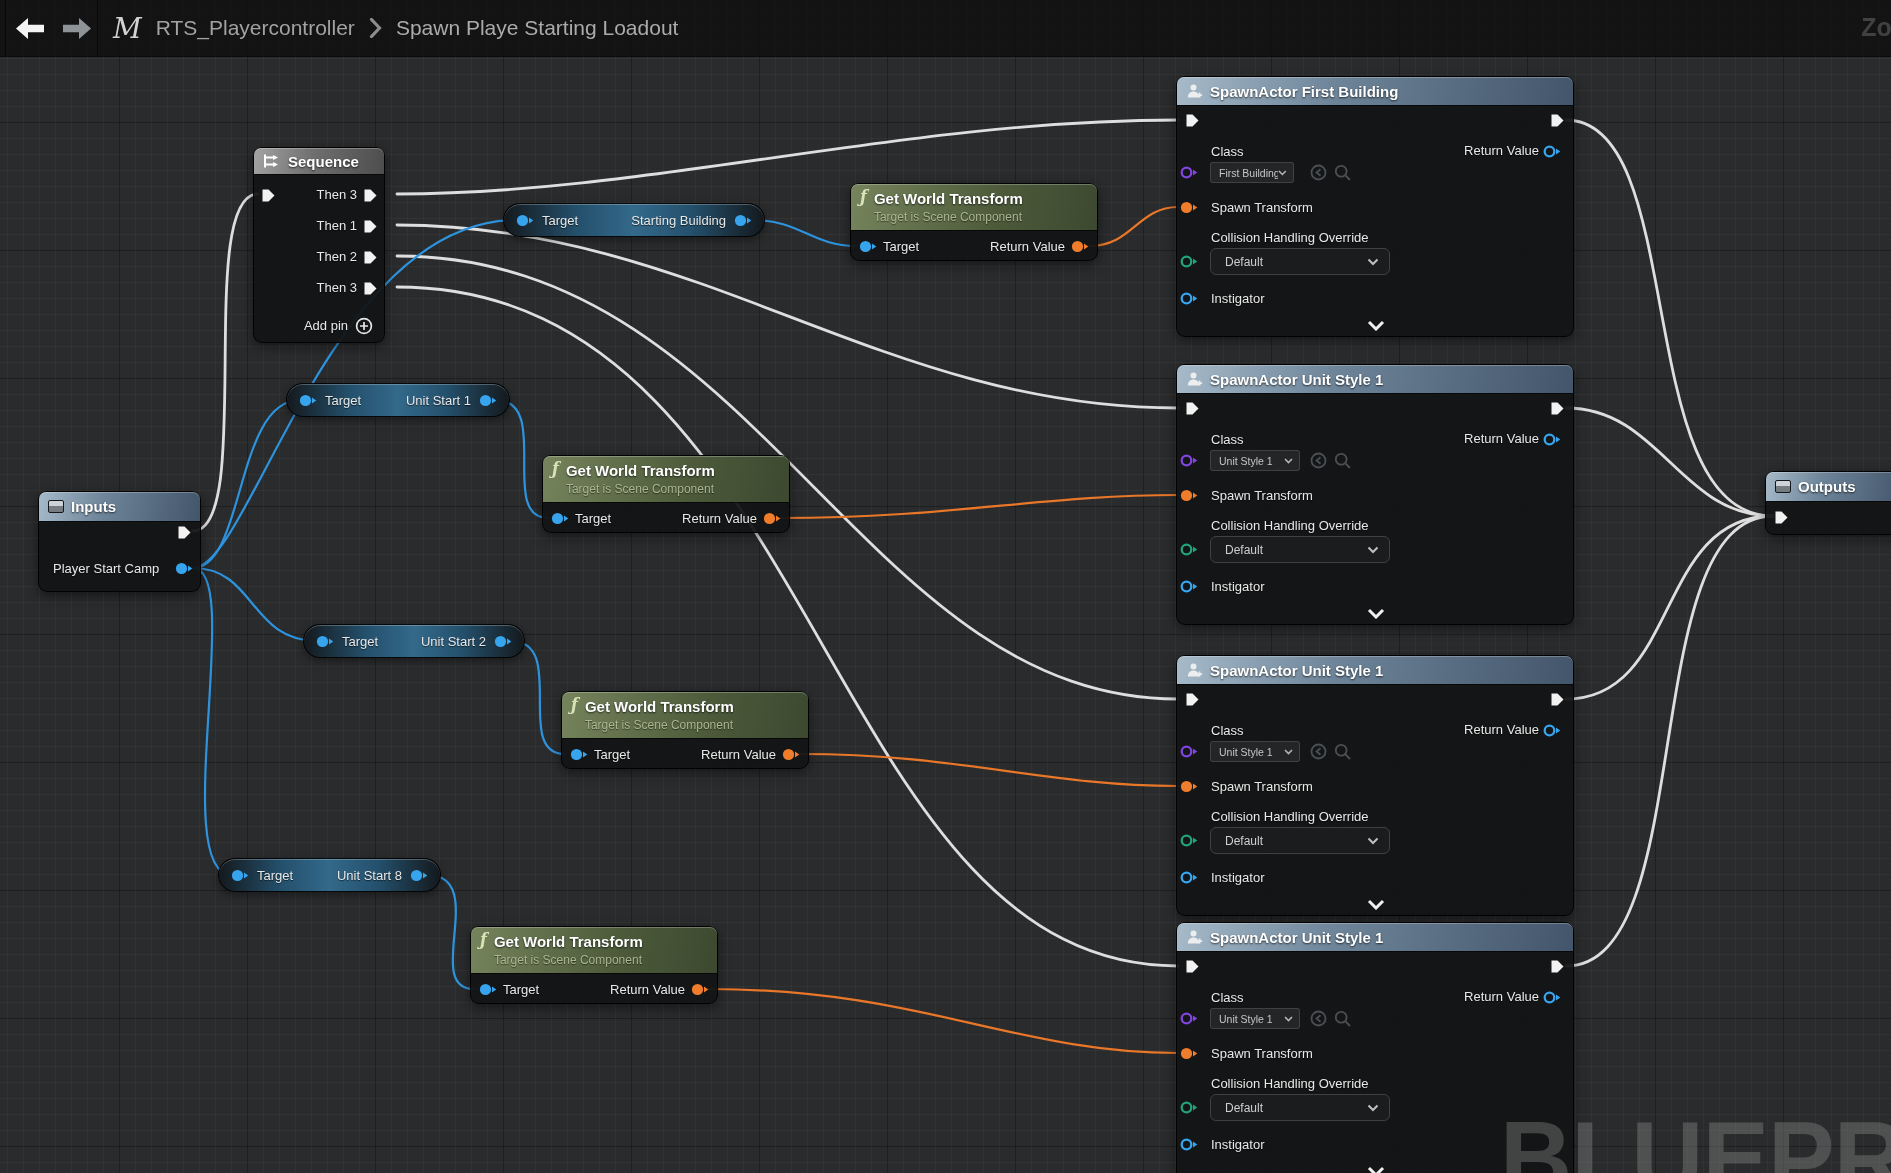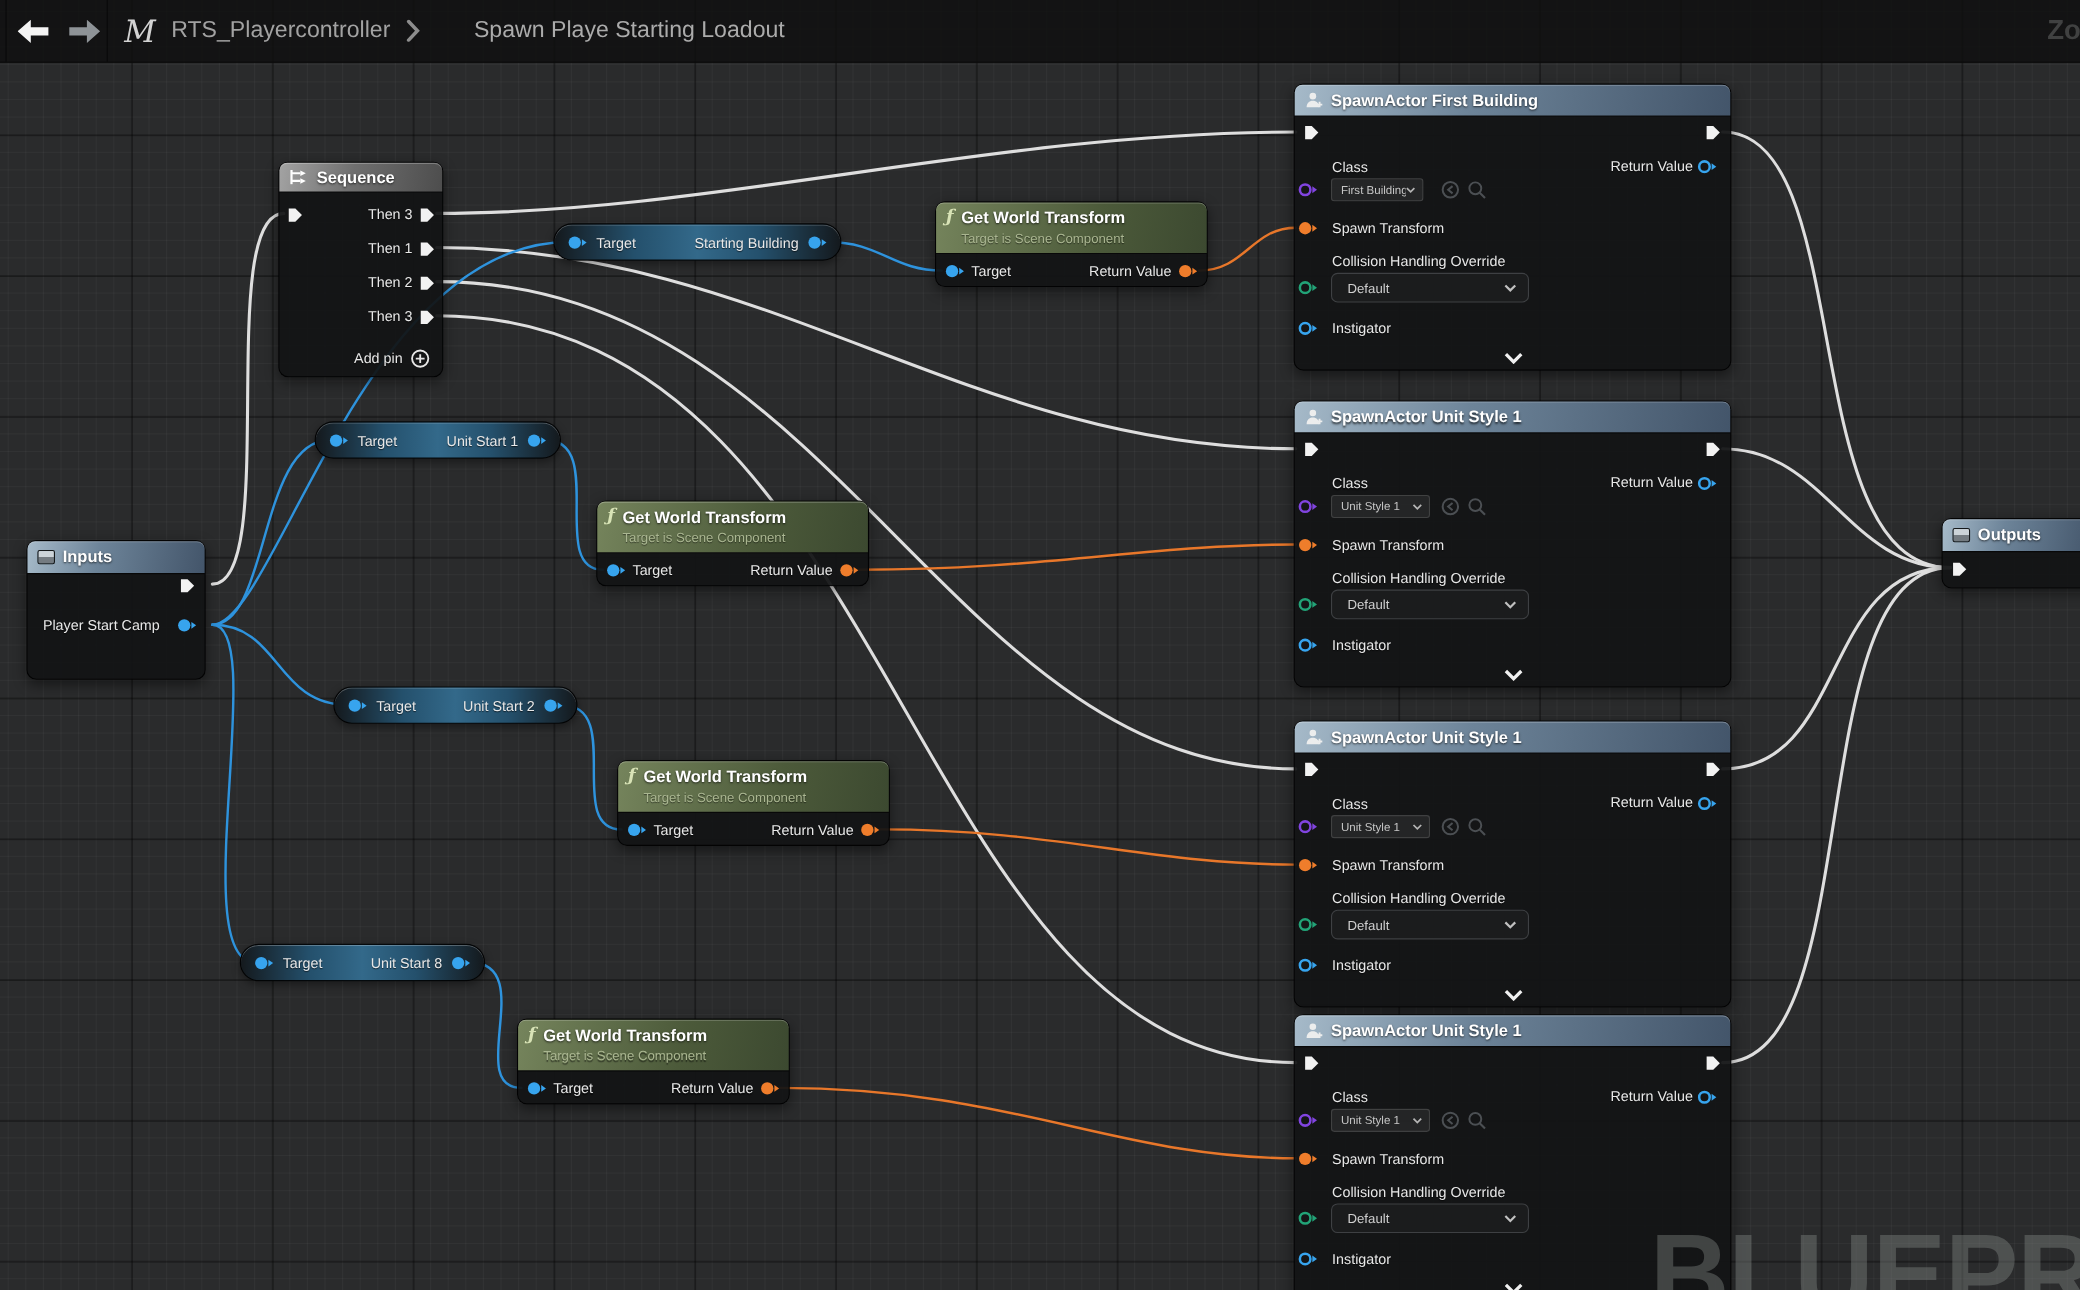--- a/index.html
+++ b/index.html
@@ -56,21 +56,21 @@
   .win-icon{width:16px;height:13px;border:1px solid #15181a;border-radius:2px;
     background:linear-gradient(to bottom,#ccd3d8 0 46%,#747b81 46%);flex:0 0 auto;}
   .ficon{font-family:"DejaVu Serif",serif;font-style:italic;font-weight:bold;
     font-size:16px;color:#d8e3b6;line-height:16px;flex:0 0 auto;}
 
   .topbar{position:absolute;left:0;top:0;width:1891px;height:57px;z-index:6;
     background:rgba(15,15,15,0.82);border-bottom:1px solid #0b0b0b;
     display:flex;align-items:center;}
   .tb-sep{position:absolute;top:0;bottom:0;width:1px;background:rgba(0,0,0,0.55);}
   .crumb{font-size:21px;color:#a2a2a2;white-space:nowrap;}
-  .crumb2{font-size:21px;color:#ababab;white-space:nowrap;margin-left:35px;}
+  .crumb2{font-size:21px;color:#ababab;white-space:nowrap;}
   .m-icon{font-family:"DejaVu Serif",serif;font-style:italic;font-size:28px;color:#d2d2d2;margin:0 14px 0 22px;}
   .zoom-ind{position:absolute;right:-16px;top:13px;font-size:25px;font-weight:bold;color:#404141;z-index:6;}
 
   .watermark{position:absolute;left:1500px;top:1100px;z-index:5;pointer-events:none;
     font-size:103px;font-weight:800;letter-spacing:-1px;color:rgba(128,134,131,0.42);
     white-space:nowrap;transform:scaleX(0.97);transform-origin:left top;}
   .chev-btn{position:absolute;cursor:pointer;}
 </style>
 </head>
 <body>
@@ -97,21 +97,21 @@
     <path class="w-data" d="M496,400 C552,400 498,518 548,518" stroke="#2e93dd"></path>
     <path class="w-data" d="M511,641 C568,641 513,754 565,754" stroke="#2e93dd"></path>
     <path class="w-data" d="M427,875 C490,875 422,989 474,989" stroke="#2e93dd"></path>
 
     <path class="w-data" d="M1090,246 C1132,246 1138,207 1178,207" stroke="#e8772a"></path>
     <path class="w-data" d="M781,518 C950,518 1045,495 1178,495" stroke="#e8772a"></path>
     <path class="w-data" d="M800,754 C960,754 1045,786 1178,786" stroke="#e8772a"></path>
     <path class="w-data" d="M709,989 C920,989 1015,1053 1178,1053" stroke="#e8772a"></path>
   </svg>
 
-  <div class="node" style="left:253px;top:147px;width:150px;height:196px">
+  <div class="node" style="left:253px;top:147px;width:132px;height:196px">
     <div class="hdr hdr-gray" style="height:26px">
       <svg width="18" height="14" viewBox="0 0 18 14">
           <path d="M2,0.5 v13" stroke="#fff" stroke-width="2" fill="none"></path>
           <path d="M2,3.5 h8" stroke="#fff" stroke-width="2" fill="none"></path>
           <path d="M10,1 L15,3.5 L10,6 Z" fill="#fff"></path>
           <path d="M2,10.5 h8" stroke="#fff" stroke-width="2" fill="none"></path>
           <path d="M10,8 L15,10.5 L10,13 Z" fill="#fff"></path>
         </svg>
       <span class="hdr-title">Sequence</span>
     </div>
@@ -134,21 +134,21 @@
     <svg class="pin" style="right:6px;top:133px" width="15" height="15" viewBox="0 0 15 15">
         <path d="M1.5,1.5 h6 l6,6 -6,6 h-6 z" fill="#f2f2f2"></path>
       </svg>
     <span class="lbl" style="right:36px;top:170px">Add pin</span>
     <svg class="pin chev-btn" style="right:11px;top:169px" width="18" height="18" viewBox="0 0 18 18">
         <circle cx="9" cy="9" r="7.4" fill="none" stroke="#e6e6e6" stroke-width="1.7"></circle>
         <path d="M9,5 v8 M5,9 h8" stroke="#e6e6e6" stroke-width="1.7"></path>
       </svg>
   </div>
 
-  <div class="node" style="left:24px;top:491px;width:163px;height:127px">
+  <div class="node" style="left:38px;top:491px;width:163px;height:101px">
     <div class="hdr hdr-blue" style="height:29px">
       <div class="win-icon"></div>
       <span class="hdr-title">Inputs</span>
     </div>
     <svg class="pin" style="right:8px;top:33px" width="15" height="15" viewBox="0 0 15 15">
         <path d="M1.5,1.5 h6 l6,6 -6,6 h-6 z" fill="#f2f2f2"></path>
       </svg>
     <span class="lbl" style="left:14px;top:69px">Player Start Camp</span>
     <svg class="pin" style="right:7px;top:70px" width="18" height="13" viewBox="0 0 18 13">
         <circle cx="6.5" cy="6.5" r="5.6" fill="#37a4ee"></circle>

